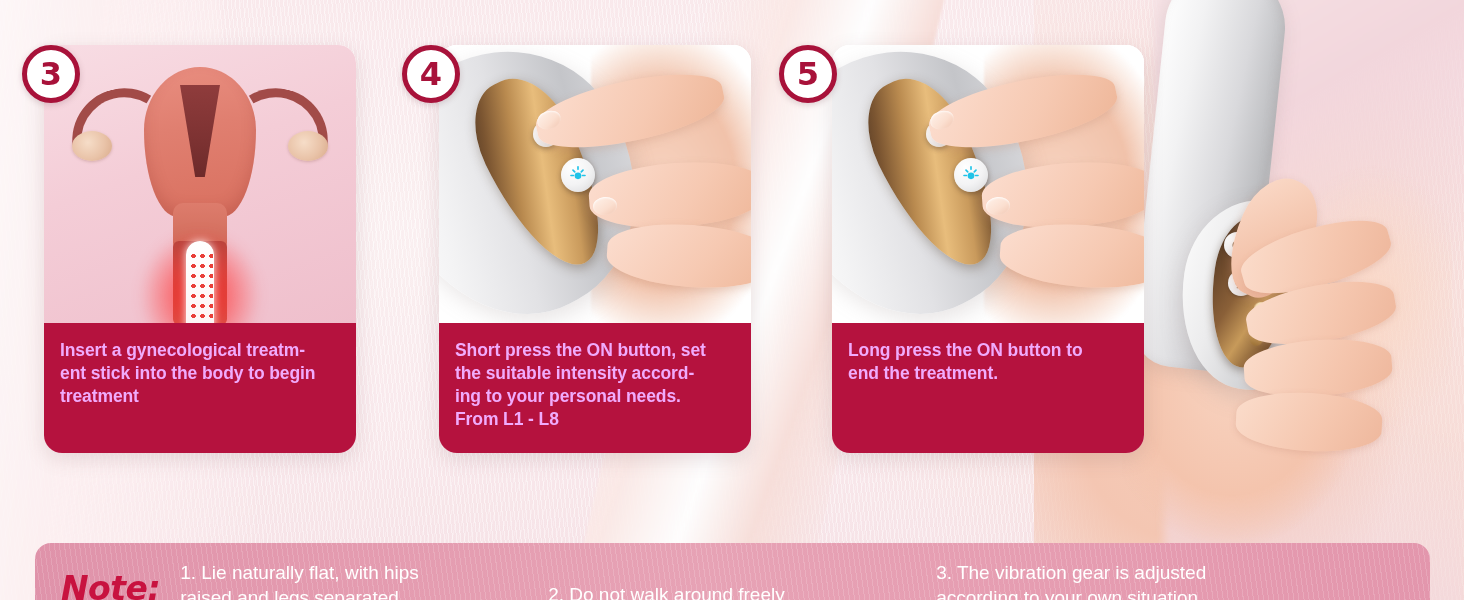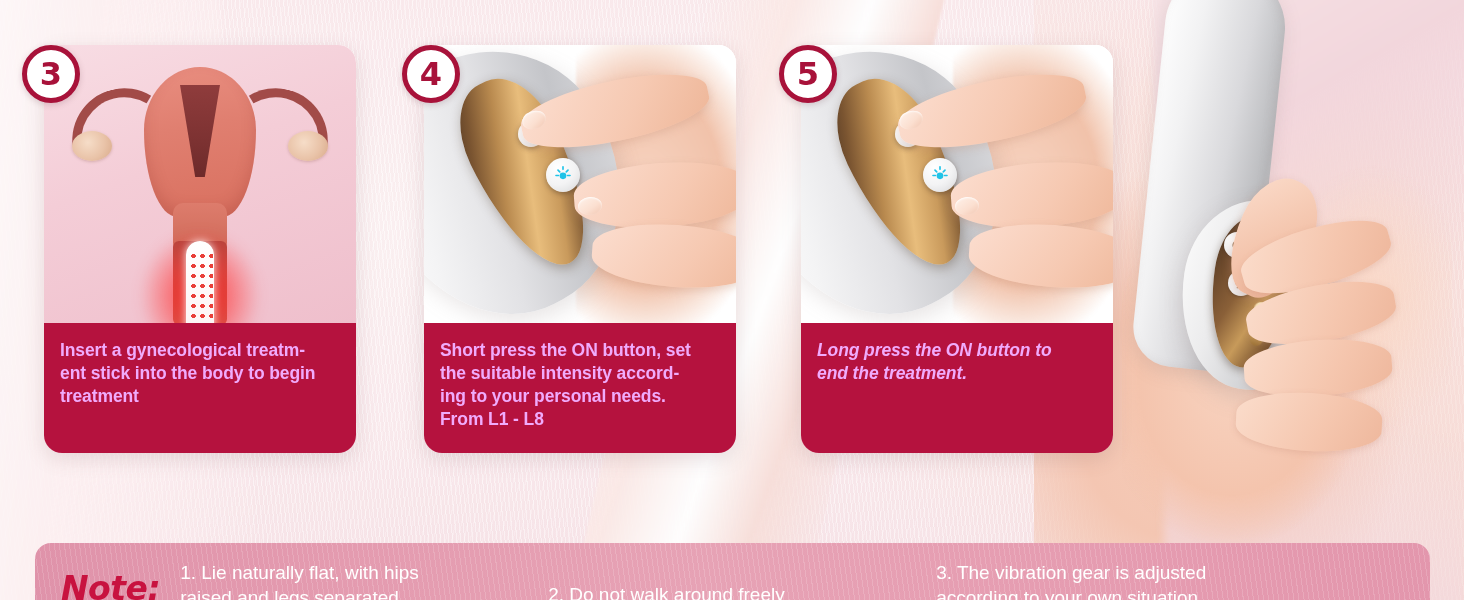--- a/index.html
+++ b/index.html
@@ -136,22 +136,22 @@
   .card {
     position: absolute;
     width: 312px;
     height: 408px;
     border-radius: 18px;
     overflow: hidden;
     background: #ffffff;
     box-shadow: 0 6px 20px rgba(120,80,90,0.16);
   }
   #card-3 { left: 44px;  top: 45px; }
-  #card-4 { left: 424px; top: 45px; }
-  #card-5 { left: 801px; top: 45px; font-style: italic; }
+  #card-4 { left: 439px; top: 45px; }
+  #card-5 { left: 832px; top: 45px; }
 
   .card-photo {
     position: absolute; left: 0; top: 0; right: 0; height: 278px;
     overflow: hidden;
     background: #ffffff;
   }
 
   
   .uterus-bg {
     position: absolute; inset: 0;

